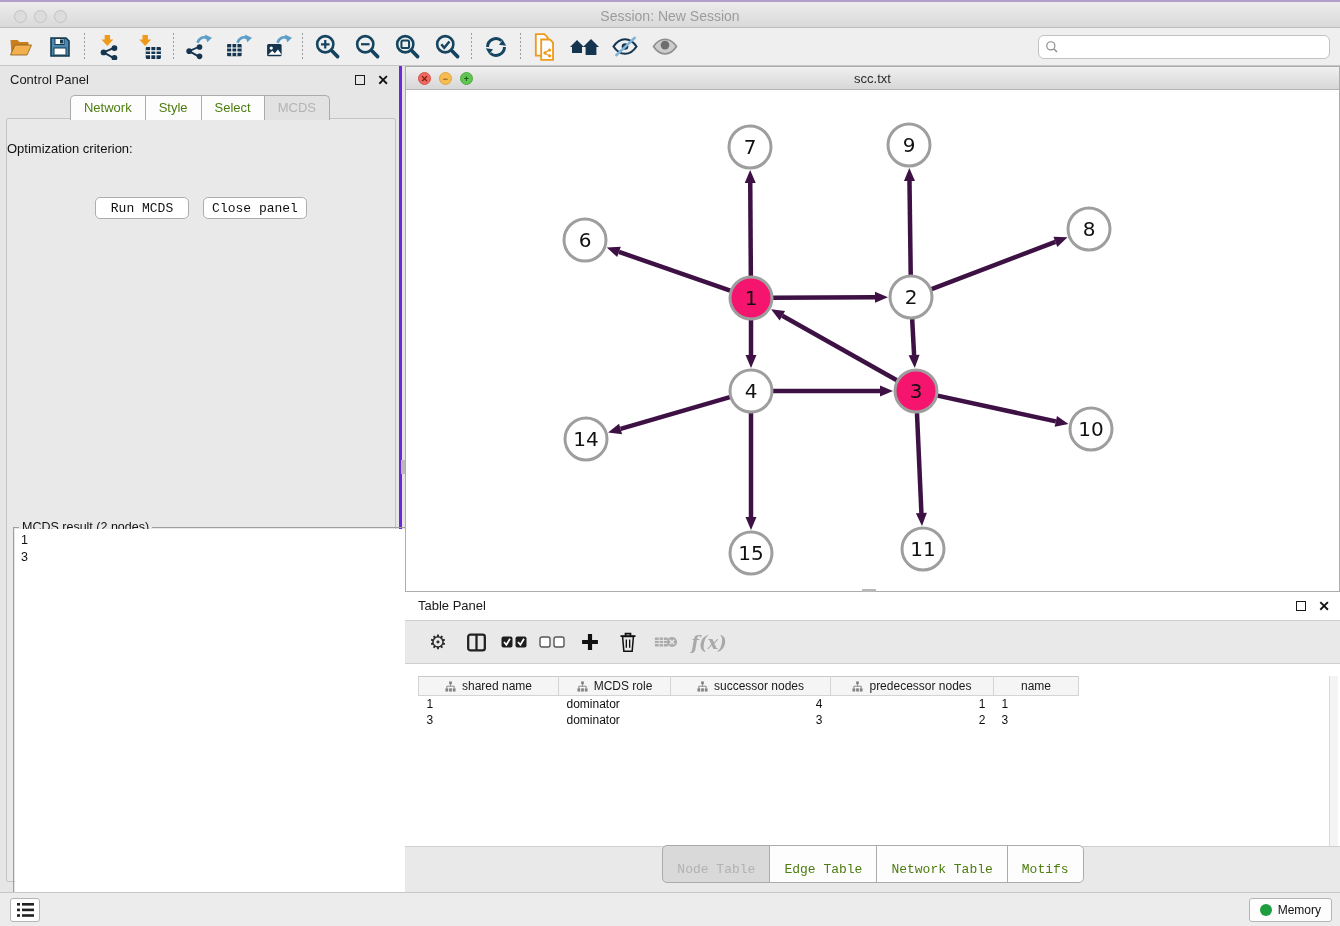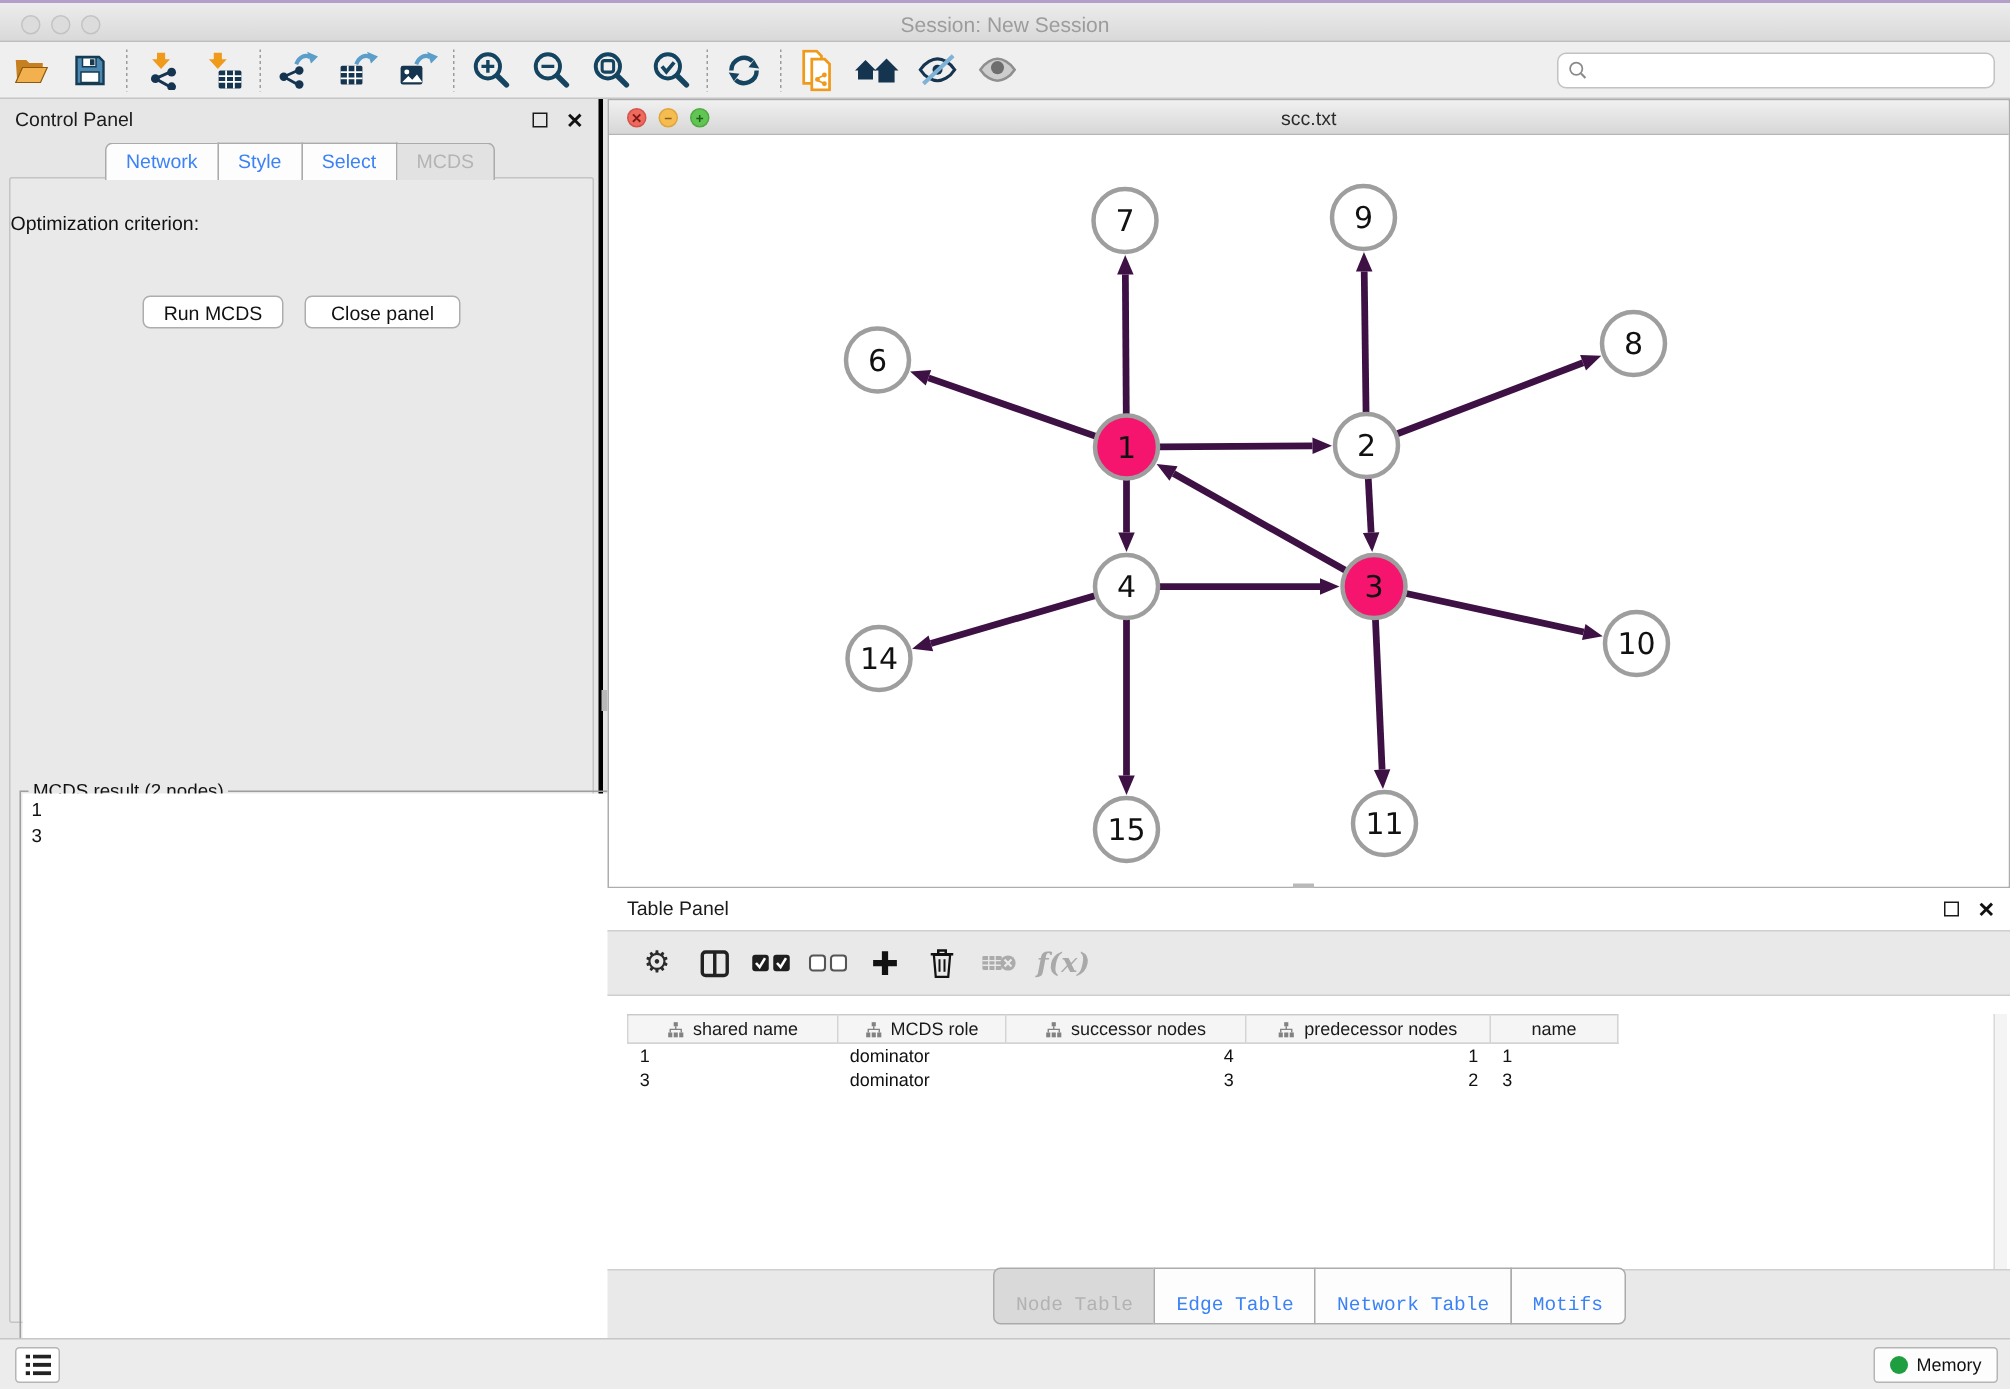--- a/index.html
+++ b/index.html
@@ -22,41 +22,41 @@
   .tb-sep { width:1px; height:28px; margin:0 4px;
     background:repeating-linear-gradient(#9C9C9C 0 2px, transparent 2px 4px); }
   #search-wrap { position:absolute; right:10px; top:35px; width:292px; height:24px;
     background:#fff; border:1px solid #C2C2C2; border-radius:6px;
     display:flex; align-items:center; padding:0 6px; }
   #search-input { border:none; outline:none; flex:1; font-size:12px; margin-left:4px;
     font-family:"Liberation Sans",sans-serif; }
 
   
   #control-panel { position:absolute; left:0; top:66px; width:402px; height:826px;
-    background:#E6E6E6; border-right:3px solid #000000; }
+    background:#E6E6E6; border-right:3px solid #6d28d9; }
   .panel-head { height:27px; display:flex; align-items:center; padding:0 10px; font-size:13px; color:#1A1A1A; }
   .panel-head .spacer { flex:1; }
   .float-icon { width:10px; height:10px; border:1.6px solid #1A1A1A; display:inline-block; margin-right:12px; }
   .close-icon { font-size:14px; font-weight:bold; color:#111; line-height:10px; }
   .tabrow { position:absolute; left:0; width:100%; display:flex; justify-content:center; z-index:2; }
   #cp-tabs { top:29px; }
-  .tab { border:1px solid #ABABAB; border-bottom:none; background:#FDFDFD; color:#3b82f6;
+  .tab { border:1px solid #ABABAB; border-bottom:none; background:#FDFDFD; color:#4d7c0f;
     font-size:13px; padding:4px 13px 5px; margin-right:-1px; }
   .tab:first-child { border-top-left-radius:5px; }
   .tab:last-child { border-top-right-radius:5px; }
   .tab.sel-gray { background:#E2E2E2; color:#B4B4B4; }
   #cp-box { position:absolute; left:6px; top:52px; width:390px; height:764px;
     background:#E9E9E9; border:1px solid #C4C4C4; border-radius:2px; }
   #opt-label { position:absolute; top:22px; width:100%; text-align:left; font-size:13px; color:#111; }
   #opt-select { position:absolute; left:38px; top:44px; width:312px; height:23px; background:#fff;
     border:1px solid #ADADAD; border-radius:5px; display:flex; align-items:center;
     font-size:13px; padding:0 8px; color:#111; }
   #opt-select .spacer{flex:1;}
   .btn { background:#fff; border:1px solid #ADADAD; border-radius:5px; font-size:13px;
-    height:22px; display:inline-flex; align-items:center; justify-content:center; color:#111; }
+    height:22px; display:inline-flex; align-items:center; justify-content:center; color:#111;font-family:Liberation Mono, monospace; }
   #run-btn { position:absolute; left:88px; top:78px; width:94px; }
   #closep-btn { position:absolute; left:196px; top:78px; width:104px; }
   #result-group { position:absolute; left:6px; top:408px; width:422px; height:380px;
     border:1px solid #9E9E9E; }
   #result-label { position:absolute; left:5px; top:-8px; background:#E9E9E9; padding:0 3px;
     font-size:12.5px; color:#111; }
   #result-area { position:absolute; left:1px; top:1px; right:1px; bottom:1px; background:#fff;
     font-size:12.5px; color:#111; padding:3px 6px; white-space:pre-line; line-height:17px; }
   #result-scroll { position:absolute; right:1px; top:1px; bottom:1px; width:9px;
     background:#F4F4F4; border-left:1px solid #E0E0E0; }

